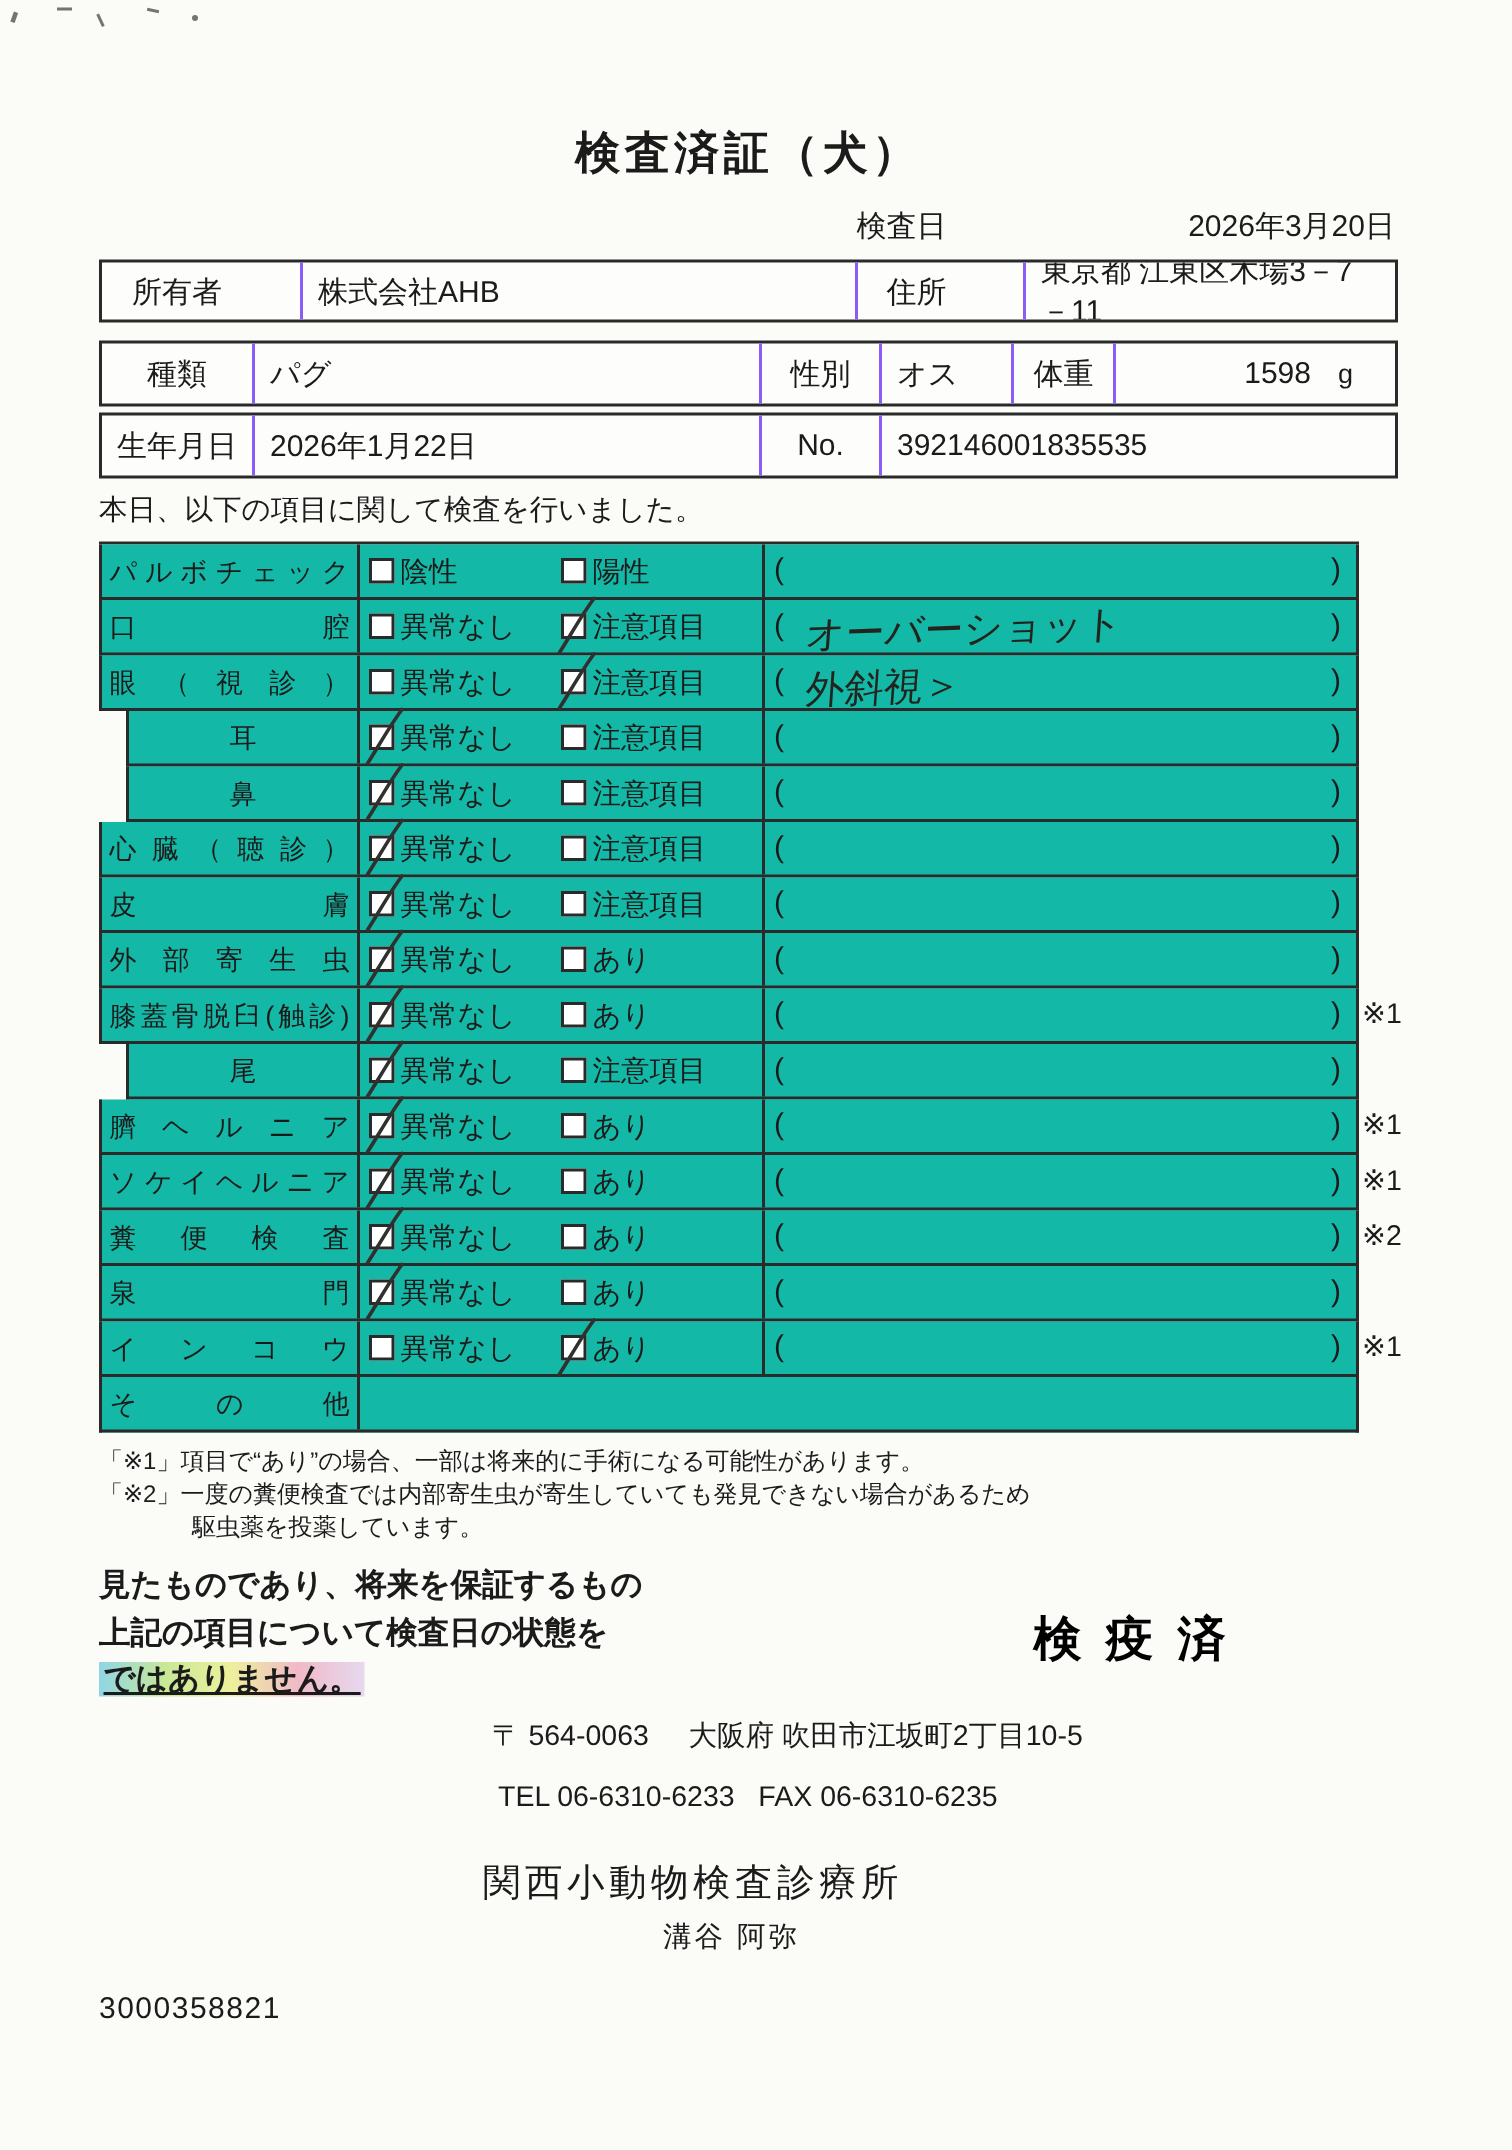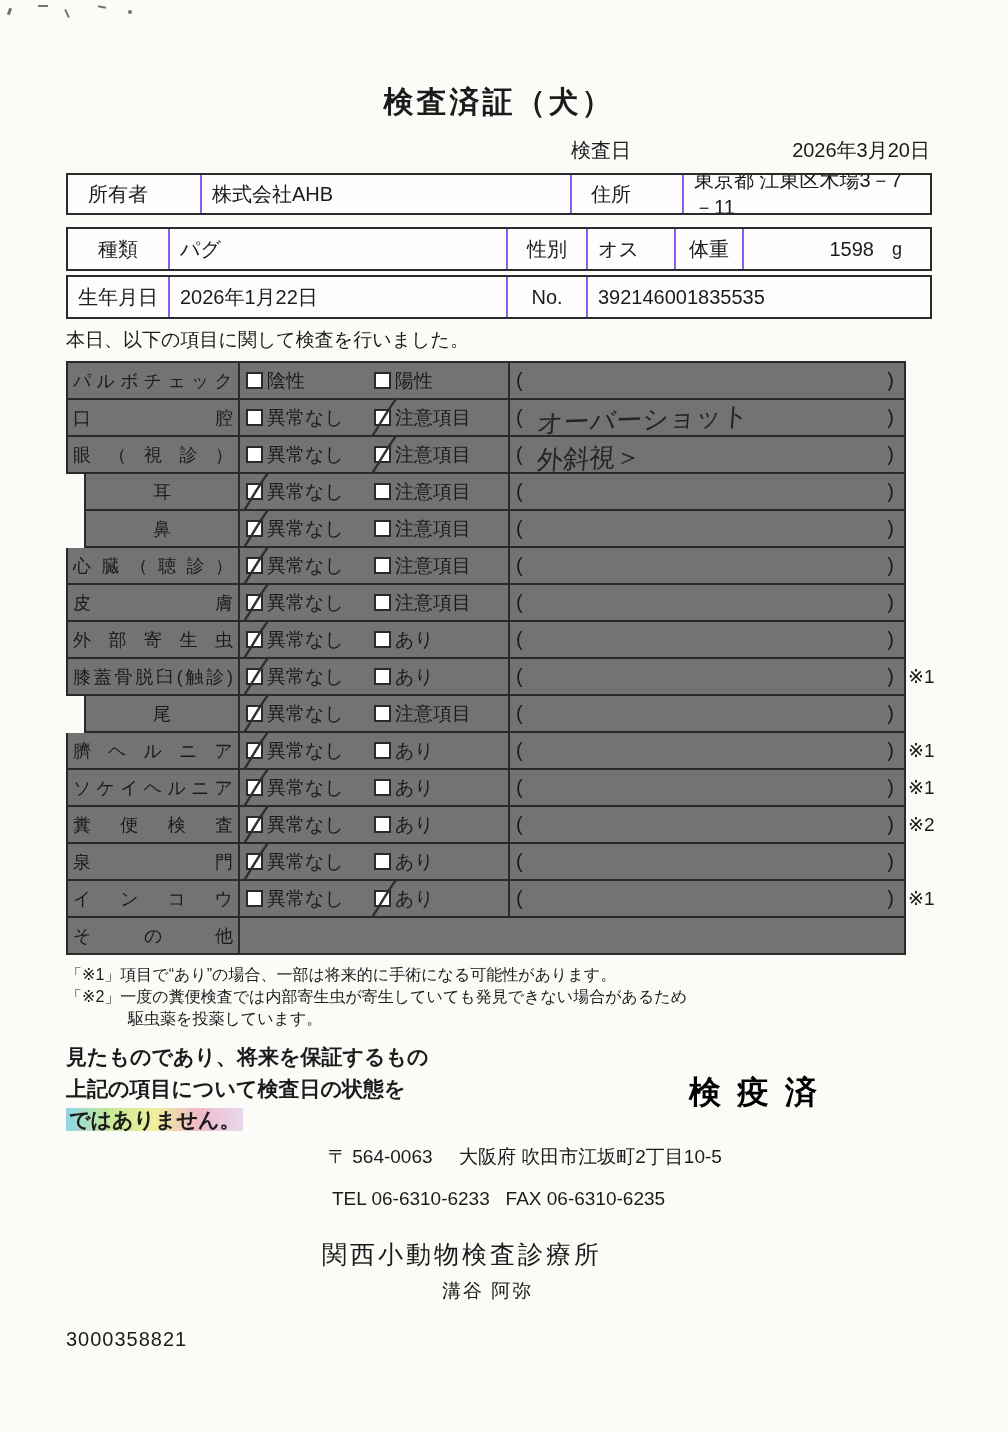--- a/index.html
+++ b/index.html
@@ -38,21 +38,21 @@
   .w100 { width:100px; } .w338 { width:338px; } .w80 { width:80px;text-align:center; }
   .w88 { width:88px; }  .w68 { width:68px; }
   .flex1 { flex:1; }
   .weight { justify-content:flex-end; padding-right:28px; }
   .weight .unit { margin-left:18px; font-size:18px; }
 
   .intro { margin-top:8px; font-size:19px; }
 
   .checklist { margin-top:8px; width:840px; border-top:2px solid #2a2a2a; }
   .crow { display:flex; height:37px; box-sizing:border-box; position:relative;
-          border:2px solid #2a2a2a; border-top:none; background:#737373; }
+          border:2px solid #2a2a2a; border-top:none; background:#14b8a6; }
   .crow.sub { margin-left:18px; }
   .cl-label { width:172px; border-right:2px solid #2a2a2a; display:flex; align-items:center;
               padding:0 5px; box-sizing:border-box; font-size:18px; flex:none; }
   .crow.sub .cl-label { width:154px; }
   .justify-last { width:100%; text-align:justify; text-align-last:justify; }
   .center-last  { width:100%; text-align:center; }
   .cl-opt { width:128px; display:flex; align-items:center; padding-left:6px;
             box-sizing:border-box; font-size:19px; flex:none; }
   .cl-opt.o2 { width:140px; }
   .cbx { width:13px; height:13px; border:2px solid #2a2a2a; display:inline-block;
@@ -475,21 +475,21 @@
     <div class="notes">
       <div class="note-line">「※1」項目で“あり”の場合、一部は将来的に手術になる可能性があります。</div>
       <div class="note-line">「※2」一度の糞便検査では内部寄生虫が寄生していても発見できない場合があるため</div>
       <div class="note-line indent">駆虫薬を投薬しています。</div>
     </div>
 
     <div class="closing">
       <div class="statement">
         <div>見たものであり、将来を保証するもの</div>
         <div>上記の項目について検査日の状態を</div>
-        <div><span class="hl" style="background: linear-gradient(90deg, rgb(143, 214, 230), rgb(200, 232, 150), rgb(238, 240, 156), rgb(240, 185, 200), rgb(230, 217, 238));">ではありません。</span></div>
+        <div><span class="hl" style="background: linear-gradient(90deg, rgb(143, 214, 230), rgb(200, 232, 150), rgb(238, 240, 156), rgb(240, 185, 200), rgb(230, 217, 238)); text-decoration: underline;">ではありません。</span></div>
       </div>
       <div class="stamp">検疫済</div>
       <div class="addr">〒 564-0063     大阪府 吹田市江坂町2丁目10-5</div>
       <div class="tel">TEL 06-6310-6233   FAX 06-6310-6235</div>
       <div class="clinic">関西小動物検査診療所</div>
       <div class="person">溝谷 阿弥</div>
       <div class="serial">3000358821</div>
     </div>
 
   </div>

